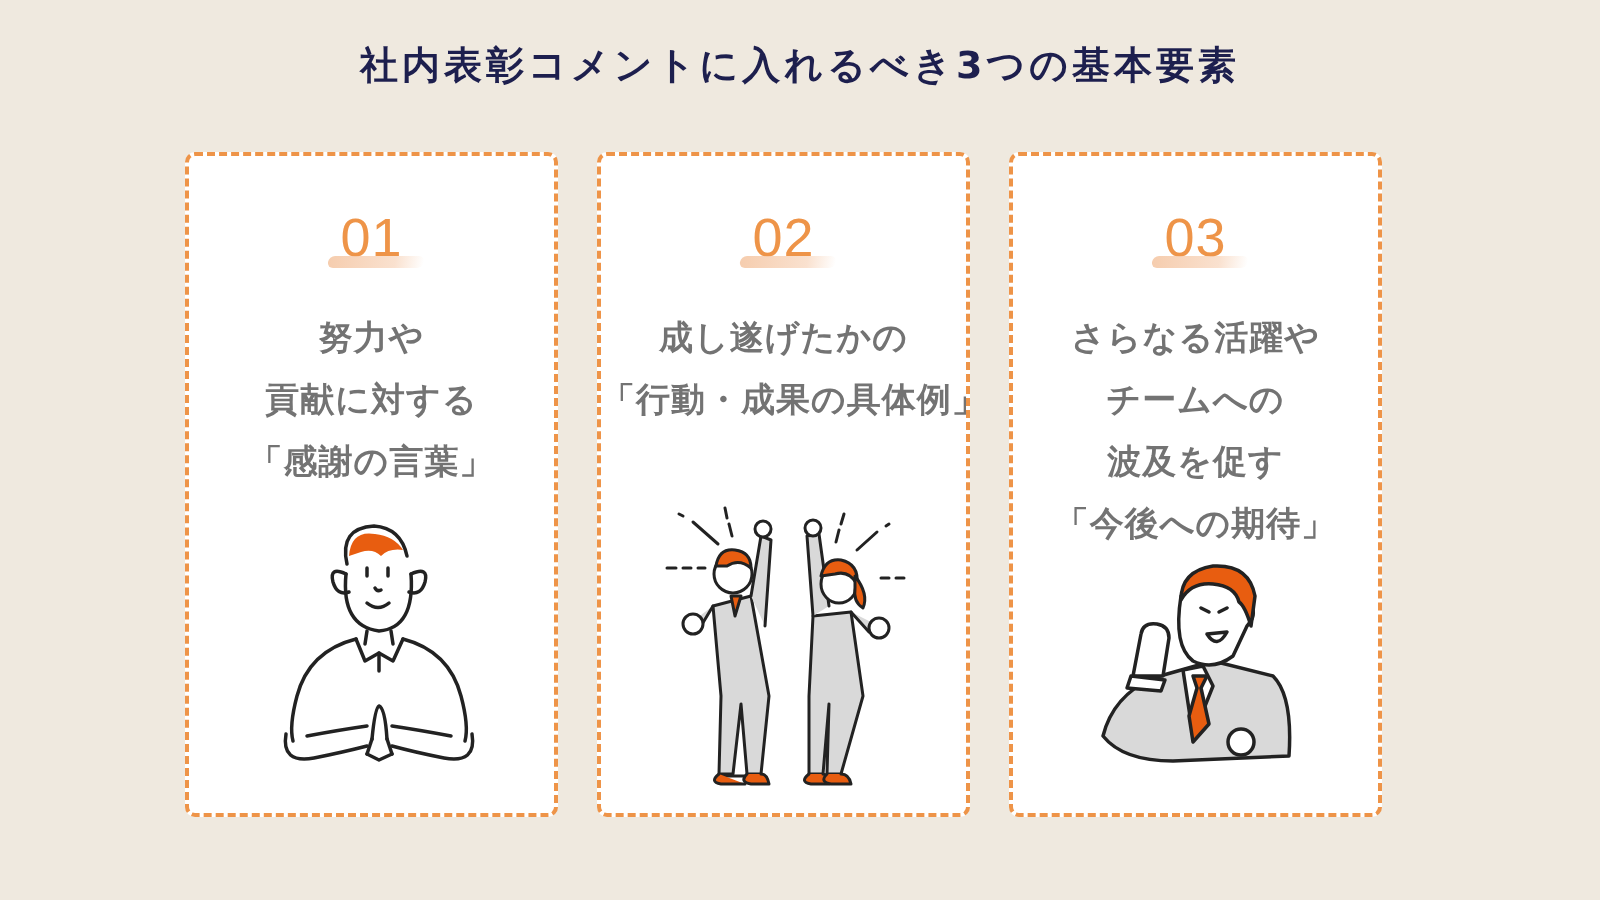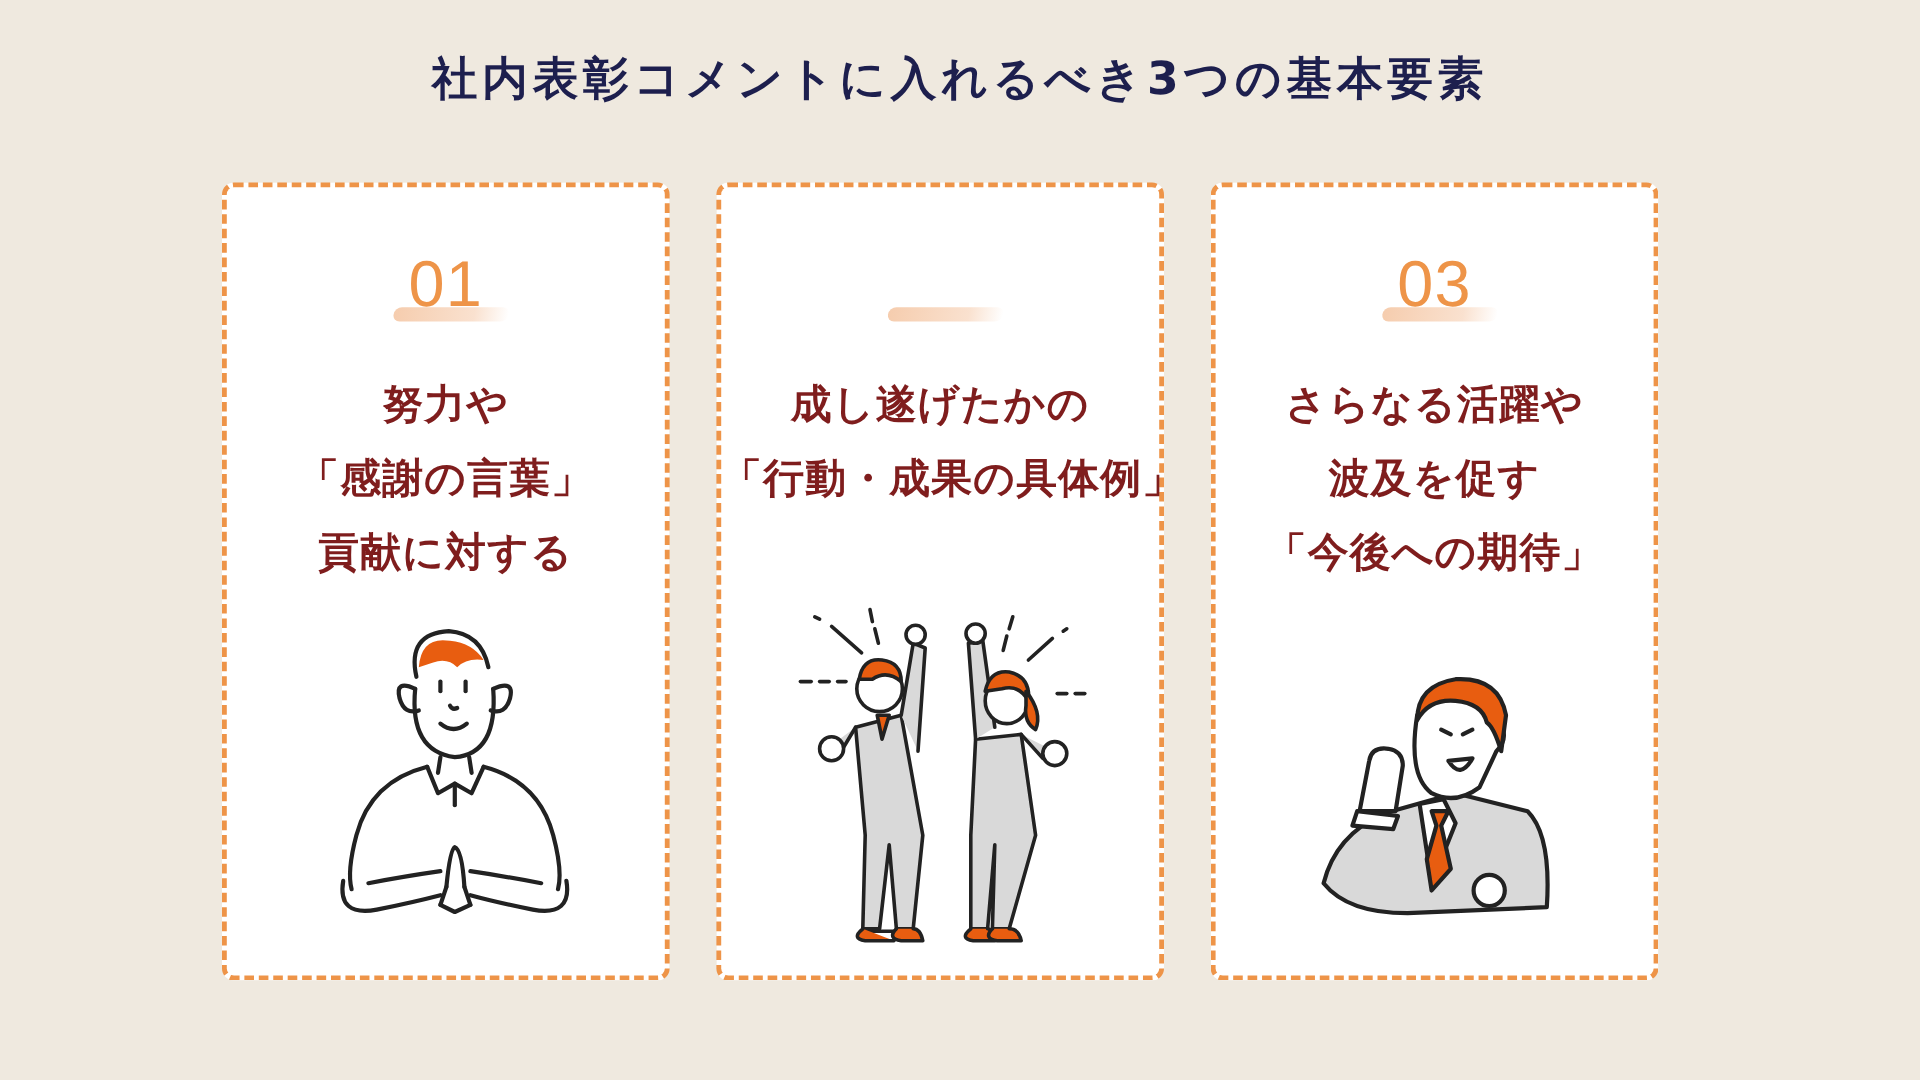--- a/index.html
+++ b/index.html
@@ -32,38 +32,38 @@
   .brush {
     position: absolute; left: 50%; top: 100px;
     width: 96px; height: 12px; margin-left: -44px;
     background: linear-gradient(90deg, rgba(244,196,160,0.85), rgba(246,205,175,0.6) 70%, rgba(250,225,205,0));
     border-radius: 6px;
     transform: skewX(-10deg);
   }
   .text {
     position: absolute; left: 0; right: 0; top: 150px;
     text-align: center;
-    color: #7f1d1d; font-size: 34px; font-weight: bold;
+    color: #737373; font-size: 34px; font-weight: bold;
     line-height: 62px; letter-spacing: 1px;
   }
   .text div { white-space: nowrap; }
   .illus { position: absolute; left: 0; top: 0; }
 </style>
 </head>
 <body>
 
 <div class="title">社内表彰コメントに入れるべき3つの基本要素</div>
 
 <div class="card" style="left:185px;">
   <div class="num">01</div>
   <div class="brush"></div>
   <div class="text">
     <div>努力や</div>
+    <div>貢献に対する</div>
     <div>「感謝の言葉」</div>
-    <div>貢献に対する</div>
   </div>
   <svg class="illus" width="373" height="665" viewBox="0 0 373 665">
     <g fill="none" stroke="#222" stroke-width="3.5" stroke-linecap="round" stroke-linejoin="round">
 
       <path d="M158 408 Q150 372 185 370 Q212 372 218 400"></path>
 
       <path d="M157 418 Q152 470 190 475 Q226 472 222 418"></path>
       <path d="M157 418 Q140 410 144 426 Q148 440 160 436"></path>
       <path d="M222 418 Q240 410 236 426 Q232 440 220 436"></path>
 
@@ -90,20 +90,21 @@
       <path d="M262 580 Q230 574 203 570"></path>
       <path d="M97 578 Q92 608 125 602 Q155 596 178 590"></path>
       <path d="M283 578 Q288 608 255 602 Q225 596 203 590"></path>
     </g>
 
     <path d="M160 400 Q162 374 186 378 Q205 380 214 394 Q200 392 192 400 Q184 392 172 396 Z" fill="#e85d10"></path>
   </svg>
 </div>
 
 <div class="card" style="left:597px;">
+  <div class="num">02</div>
   <div class="brush"></div>
   <div class="text">
     <div>成し遂げたかの</div>
     <div>「行動・成果の具体例」</div>
   </div>
   <svg class="illus" width="373" height="665" viewBox="0 0 373 665">
     <g stroke="#222" stroke-width="3" stroke-linecap="round" fill="none">
 
       <path d="M78 358 L82 360"></path>
         <path d="M92 366 L117 388"></path>
@@ -148,20 +149,21 @@
       <path d="M226 618 Q218 626 230 628 L250 628 Q248 618 240 618" fill="#e85d10"></path>
     </g>
   </svg>
 </div>
 
 <div class="card" style="left:1009px;">
   <div class="num">03</div>
   <div class="brush"></div>
   <div class="text">
     <div>さらなる活躍や</div>
+    <div>チームへの</div>
     <div>波及を促す</div>
     <div>「今後への期待」</div>
   </div>
   <svg class="illus" width="373" height="665" viewBox="0 0 373 665">
     <g stroke="#222" stroke-width="3.5" stroke-linejoin="round" stroke-linecap="round">
 
       <path d="M90 580 Q100 540 140 522 L200 505 L260 520 Q280 540 276 600 L160 605 Q110 605 90 580 Z" fill="#d9d9d9"></path>
 
       <path d="M170 514 L190 510 L200 530 L180 580 Z" fill="#fff"></path>
       <path d="M180 520 L194 520 L188 532 L196 568 L180 586 L176 560 L184 532 Z" fill="#e85d10"></path>

